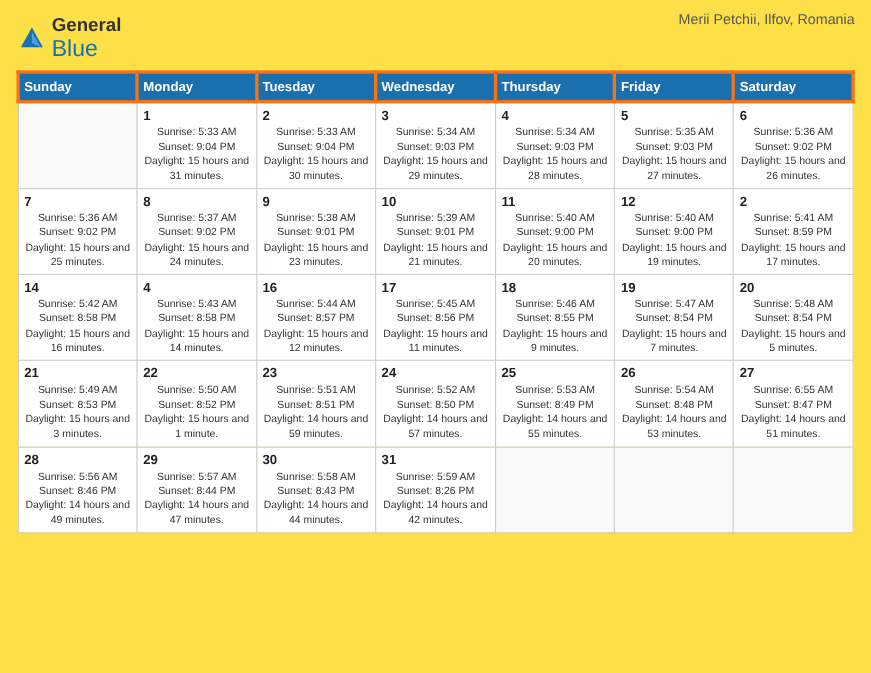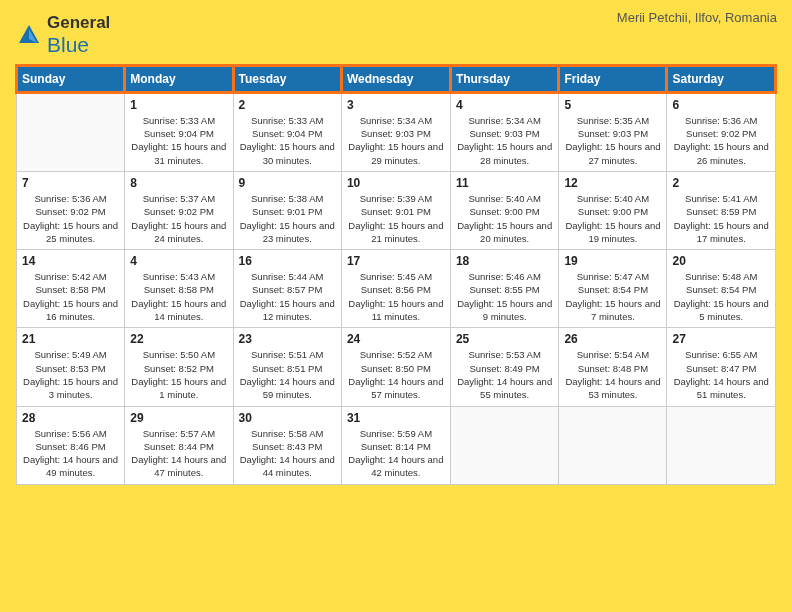--- a/index.html
+++ b/index.html
@@ -261,21 +261,21 @@
           <td>
             <span class="day-num">29</span>
             <div class="day-info"><span>Sunrise: 5:57 AM</span><br><span>Sunset: 8:44 PM</span><br><span>Daylight: 14 hours and 47 minutes.</span></div>
           </td>
           <td>
             <span class="day-num">30</span>
             <div class="day-info"><span>Sunrise: 5:58 AM</span><br><span>Sunset: 8:43 PM</span><br><span>Daylight: 14 hours and 44 minutes.</span></div>
           </td>
           <td>
             <span class="day-num">31</span>
-            <div class="day-info"><span>Sunrise: 5:59 AM</span><br><span>Sunset: 8:14 PM</span><br><span>Daylight: 14 hours and 42 minutes.</span></div>
+            <div class="day-info"><span>Sunrise: 5:59 AM</span><br><span>Sunset: 8:26 PM</span><br><span>Daylight: 14 hours and 42 minutes.</span></div>
           </td>
           <td class="empty"></td>
           <td class="empty"></td>
           <td class="empty"></td>
         </tr>
       </tbody>
   </table>
 </div>
 
 </body></html>

